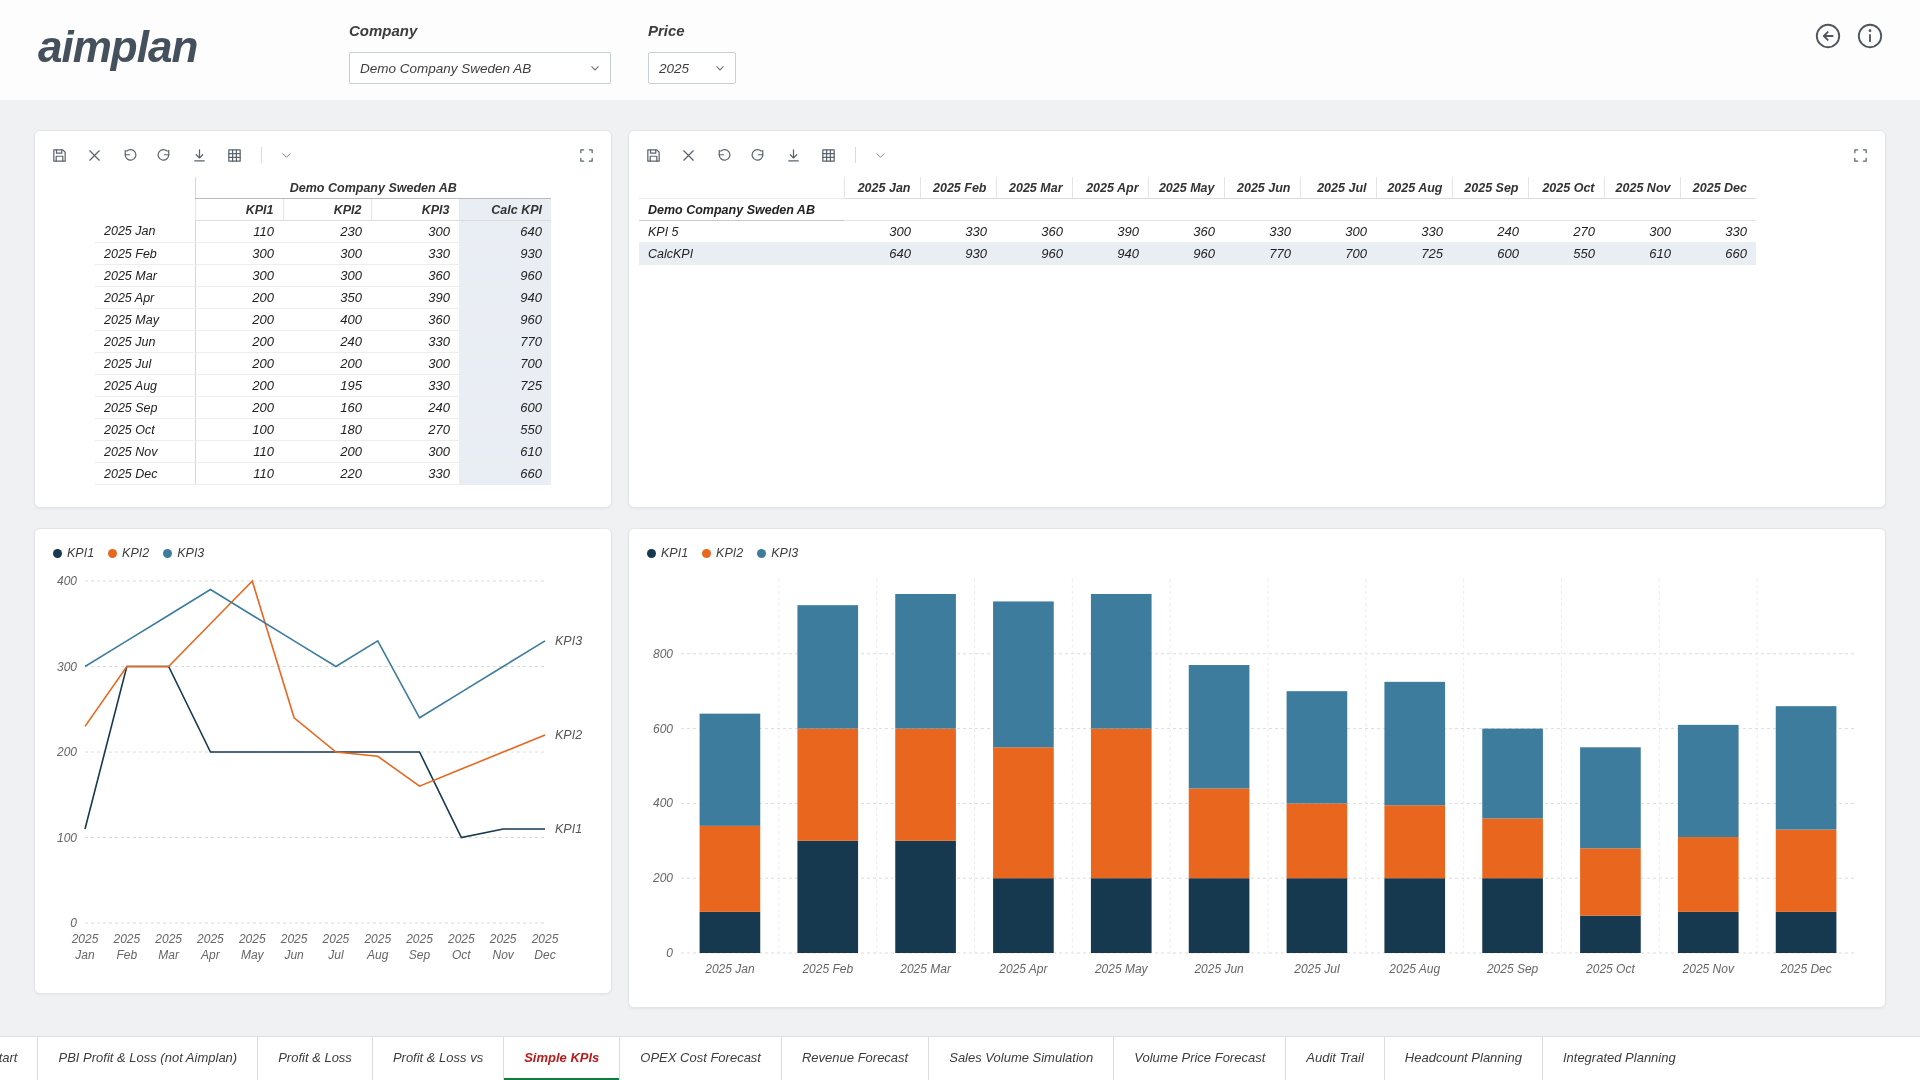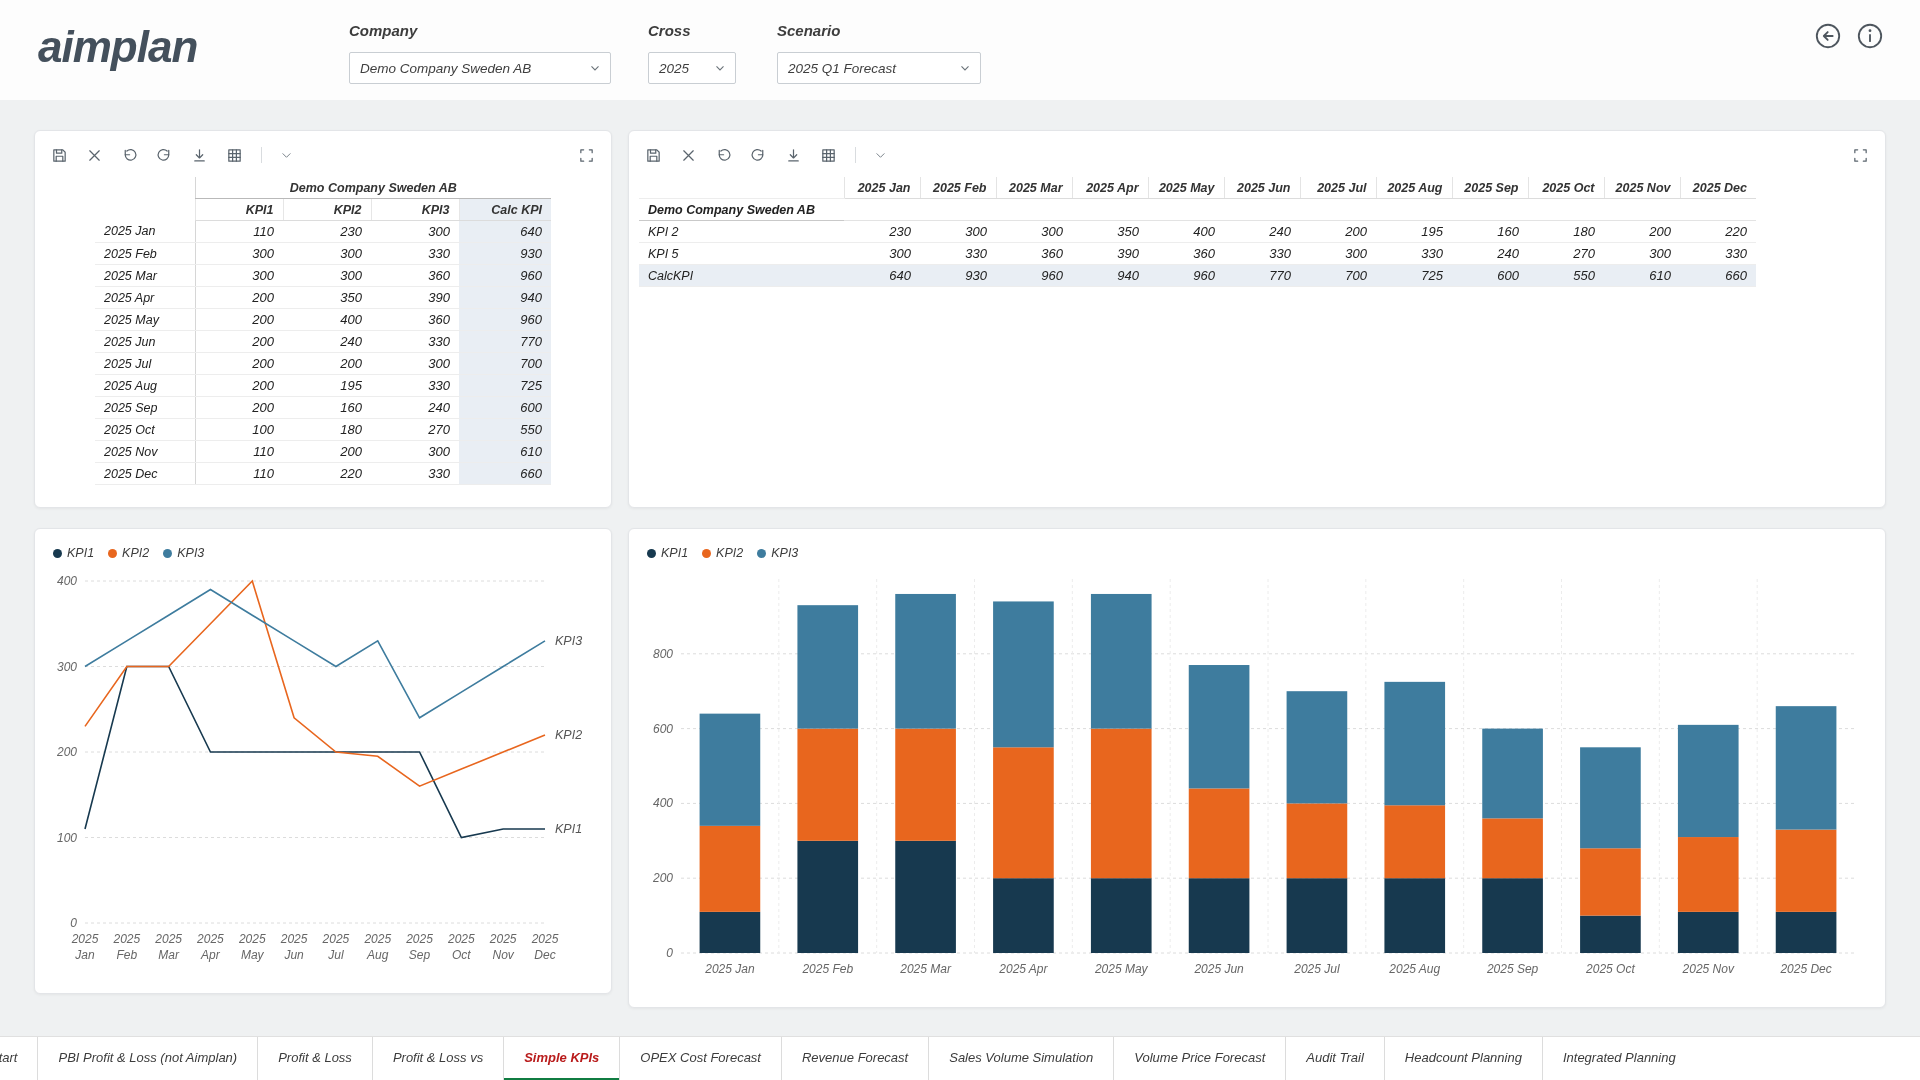--- a/index.html
+++ b/index.html
@@ -86,42 +86,31 @@
         <span>Demo Company Sweden AB</span>
         <span class="chev">
             <svg viewBox="0 0 18 18">
               <path d="M4.5 7l4.5 4.5L13.5 7"></path>
             </svg>
           </span>
       </div>
     </div>
 
     <div class="filter" style="left:648px;width:88px">
-      <div class="flabel">Cross</div>
+      <div class="flabel">Price</div>
       <div class="dropdown" style="width:88px">
         <span>2025</span>
         <span class="chev">
             <svg viewBox="0 0 18 18">
               <path d="M4.5 7l4.5 4.5L13.5 7"></path>
             </svg>
           </span>
       </div>
     </div>
 
-    <div class="filter" style="left:777px;width:204px">
-      <div class="flabel">Scenario</div>
-      <div class="dropdown" style="width:204px">
-        <span>2025 Q1 Forecast</span>
-        <span class="chev">
-            <svg viewBox="0 0 18 18">
-              <path d="M4.5 7l4.5 4.5L13.5 7"></path>
-            </svg>
-          </span>
-      </div>
-    </div>
 
     <div class="hicons">
       <span class="circle-btn">
           <svg viewBox="0 0 18 18">
             <circle cx="9" cy="9" r="7.2"></circle>
             <path d="M12 9H6.3M8.8 6.5 6.3 9l2.5 2.5"></path>
           </svg>
         </span>
       <span class="circle-btn">
           <svg viewBox="0 0 18 18">
@@ -356,35 +345,20 @@
               <th class="mh">2025 Sep</th>
               <th class="mh">2025 Oct</th>
               <th class="mh">2025 Nov</th>
               <th class="mh">2025 Dec</th>
             </tr>
           </thead>
           <tbody>
             <tr>
               <td class="rl company">Demo Company Sweden AB</td>
               <td class="companyfill" colspan="12"></td>
-            </tr>
-            <tr>
-              <td class="rl">KPI 2</td>
-              <td class="num">230</td>
-              <td class="num">300</td>
-              <td class="num">300</td>
-              <td class="num">350</td>
-              <td class="num">400</td>
-              <td class="num">240</td>
-              <td class="num">200</td>
-              <td class="num">195</td>
-              <td class="num">160</td>
-              <td class="num">180</td>
-              <td class="num">200</td>
-              <td class="num">220</td>
             </tr>
             <tr>
               <td class="rl">KPI 5</td>
               <td class="num">300</td>
               <td class="num">330</td>
               <td class="num">360</td>
               <td class="num">390</td>
               <td class="num">360</td>
               <td class="num">330</td>
               <td class="num">300</td>

